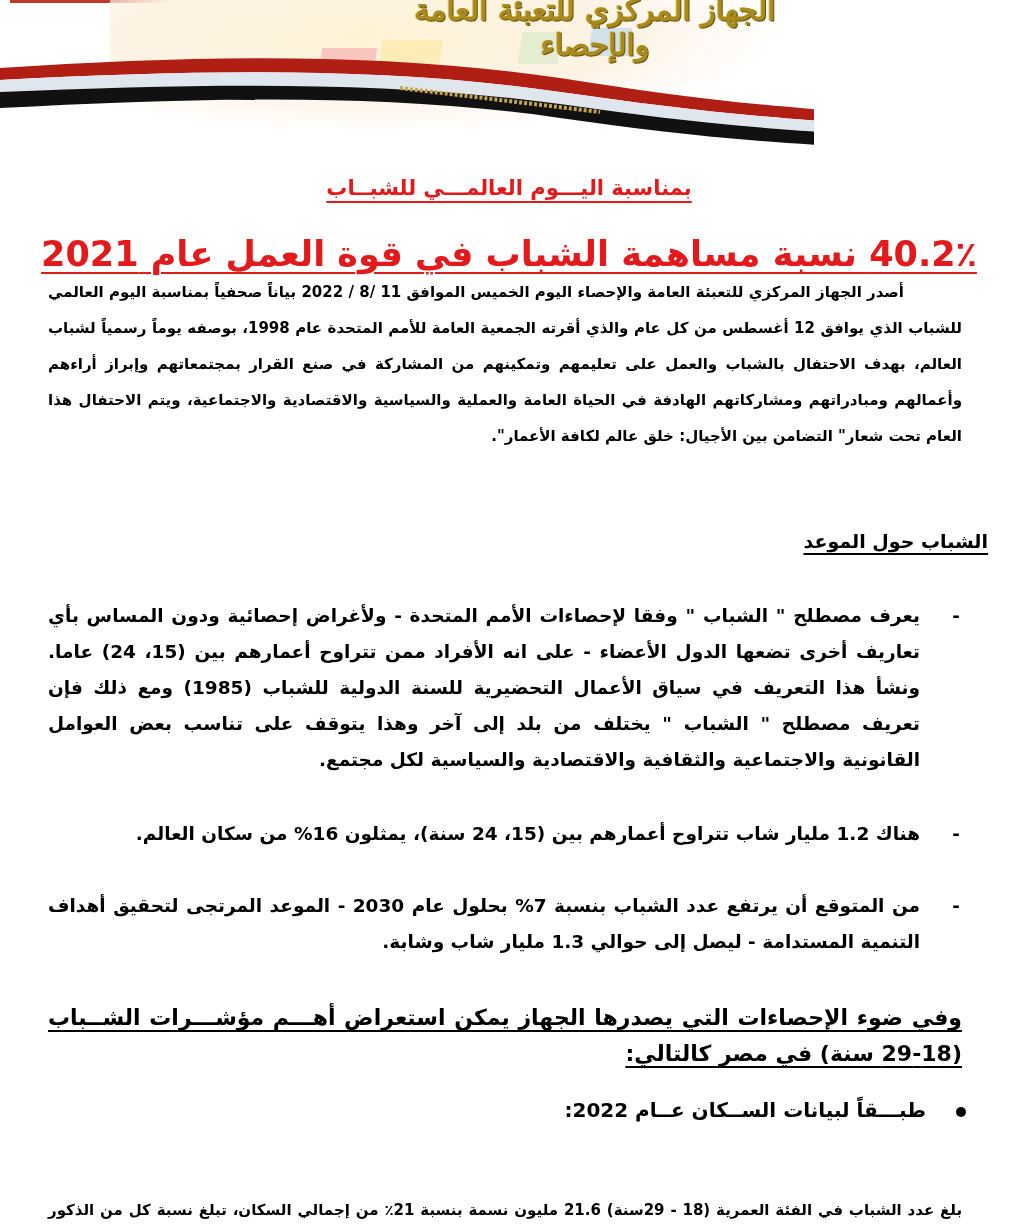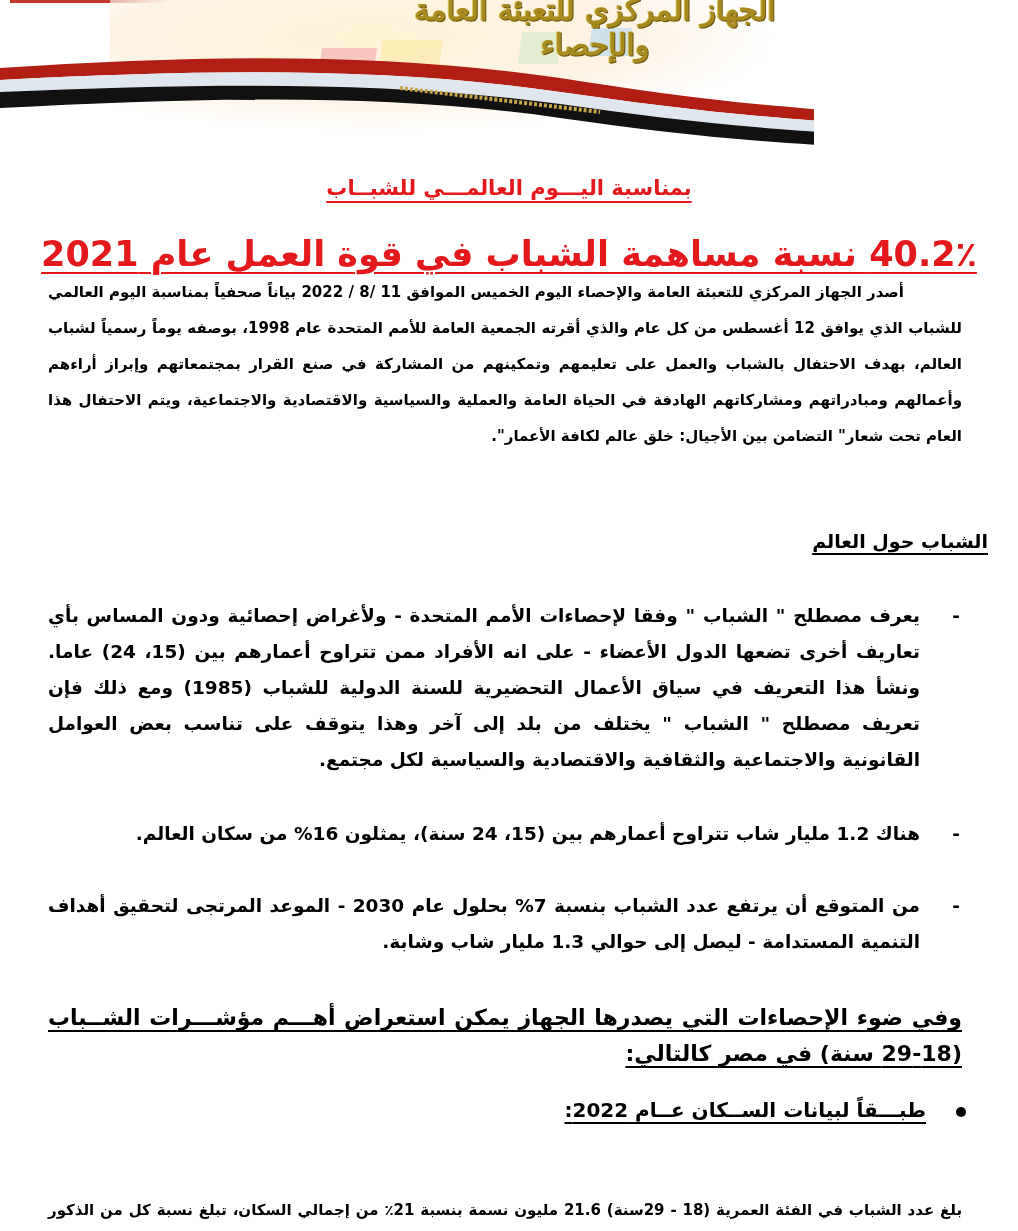--- a/index.html
+++ b/index.html
@@ -46,21 +46,21 @@
   .bullet .txt { margin-right: 48px; text-align: justify; text-align-last: right; }
   .b1 { top: 598px; }
   .b2 { top: 816px; }
   .b3 { top: 888px; }
 
   .sh2 { position: absolute; top: 1000px; left: 48px; width: 914px; direction: rtl; text-align: justify; text-align-last: right;
     font-weight: bold; font-size: 22px; line-height: 36px; text-decoration: underline; text-decoration-thickness: 2px; text-underline-offset: 5px; }
 
   .sub-bullet { position: absolute; top: 1098px; right: 52px; direction: rtl; font-weight: bold; font-size: 20px; }
   .sub-bullet .dot { display: inline-block; width: 10px; height: 10px; border-radius: 50%; background: #000; margin-left: 30px; vertical-align: middle; }
-  .sub-bullet .lbl { text-decoration: underline; text-decoration-thickness: 2px; text-underline-offset: 5px; }
+  .sub-bullet .lbl { text-decoration-thickness: 2px; text-underline-offset: 5px; }
 
   .stat { top: 1192px; }
 </style>
 </head>
 <body>
 
 <div class="header">
   <div class="topbar"></div>
   <div class="pastel-bg"></div>
   <div class="tile" style="left:320px;top:48px;width:55px;height:30px;background:#f3a0a8;"></div>
@@ -82,21 +82,21 @@
     <div class="pillar"></div>
     <div class="base"></div>
   </div>
 </div>
 
 <div class="title1"><span>بمناسبة اليـــوم العالمـــي للشبــاب</span></div>
 <div class="title2"><span>40.2٪ نسبة مساهمة الشباب في قوة العمل عام 2021</span></div>
 
 <div class="para intro">أصدر الجهاز المركزي للتعبئة العامة والإحصاء اليوم الخميس الموافق 11 /8 / 2022 بياناً صحفياً بمناسبة اليوم العالمي للشباب الذي يوافق 12 أغسطس من كل عام والذي أقرته الجمعية العامة للأمم المتحدة عام 1998، بوصفه يوماً رسمياً لشباب العالم، بهدف الاحتفال بالشباب والعمل على تعليمهم وتمكينهم من المشاركة في صنع القرار بمجتمعاتهم وإبراز أراءهم وأعمالهم ومبادراتهم ومشاركاتهم الهادفة في الحياة العامة والعملية والسياسية والاقتصادية والاجتماعية، ويتم الاحتفال هذا العام تحت شعار" التضامن بين الأجيال: خلق عالم لكافة الأعمار".</div>
 
-<div class="section-head sh1">الشباب حول العالم</div>
+<div class="section-head sh1">الشباب حول الموعد</div>
 
 <div class="bullet b1">
   <span class="dash">-</span>
   <div class="txt">يعرف مصطلح " الشباب " وفقا لإحصاءات الأمم المتحدة - ولأغراض إحصائية ودون المساس بأي تعاريف أخرى تضعها الدول الأعضاء - على انه الأفراد ممن تتراوح أعمارهم بين       (15، 24) عاما. ونشأ هذا التعريف في سياق الأعمال التحضيرية للسنة الدولية للشباب (1985) ومع ذلك فإن تعريف مصطلح " الشباب " يختلف من بلد إلى آخر وهذا يتوقف على تناسب بعض العوامل القانونية والاجتماعية والثقافية والاقتصادية والسياسية لكل مجتمع.</div>
 </div>
 
 <div class="bullet b2">
   <span class="dash">-</span>
   <div class="txt">هناك 1.2 مليار شاب تتراوح أعمارهم بين (15، 24 سنة)، يمثلون 16% من سكان العالم.</div>
 </div>

